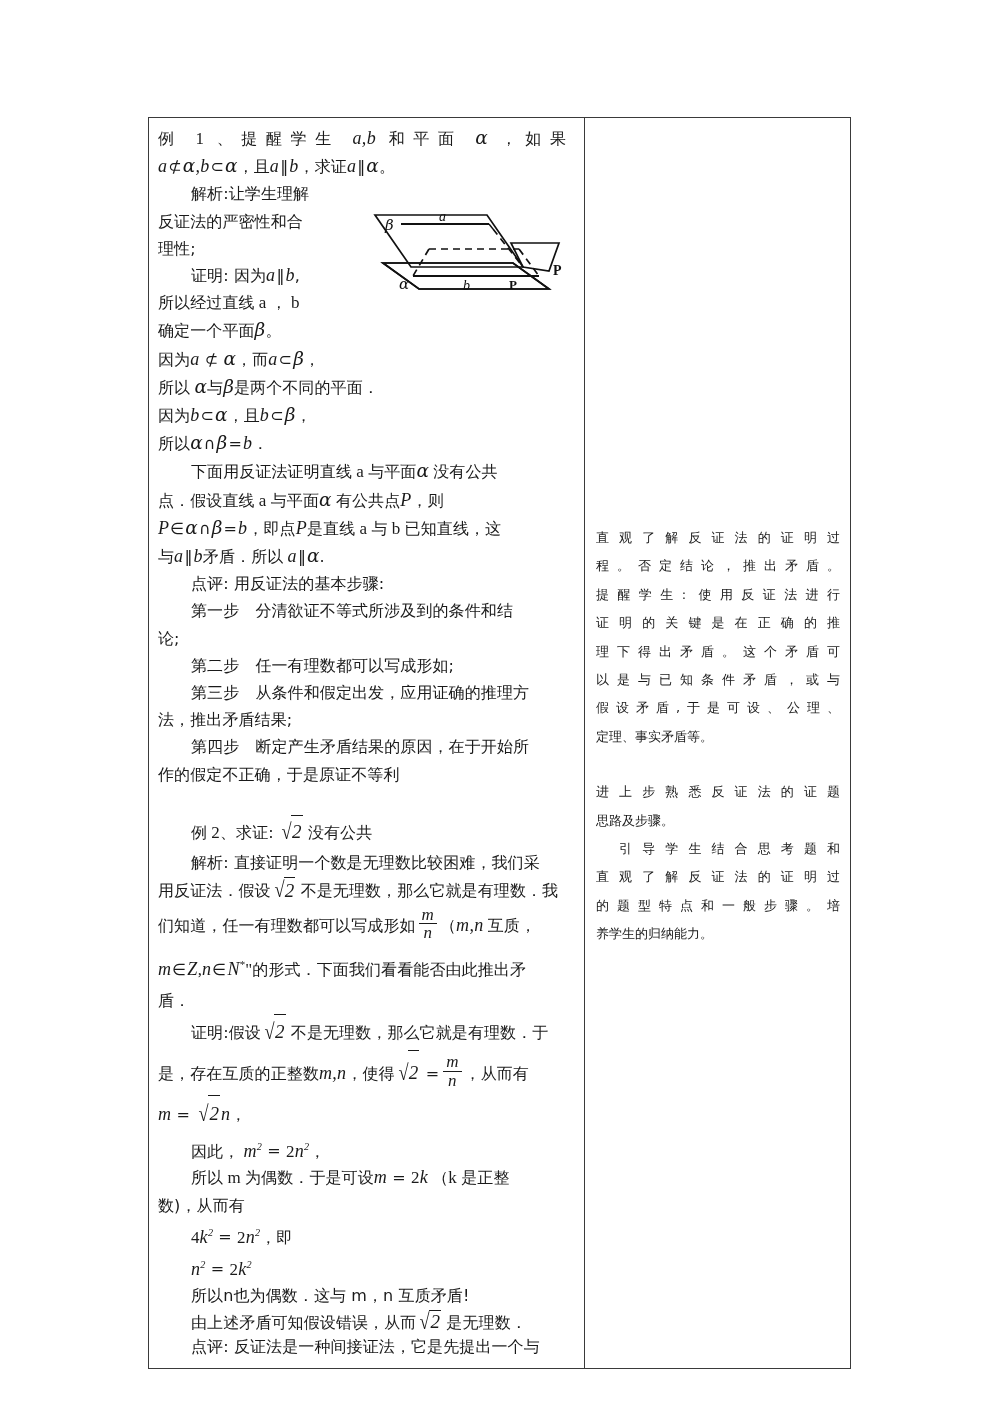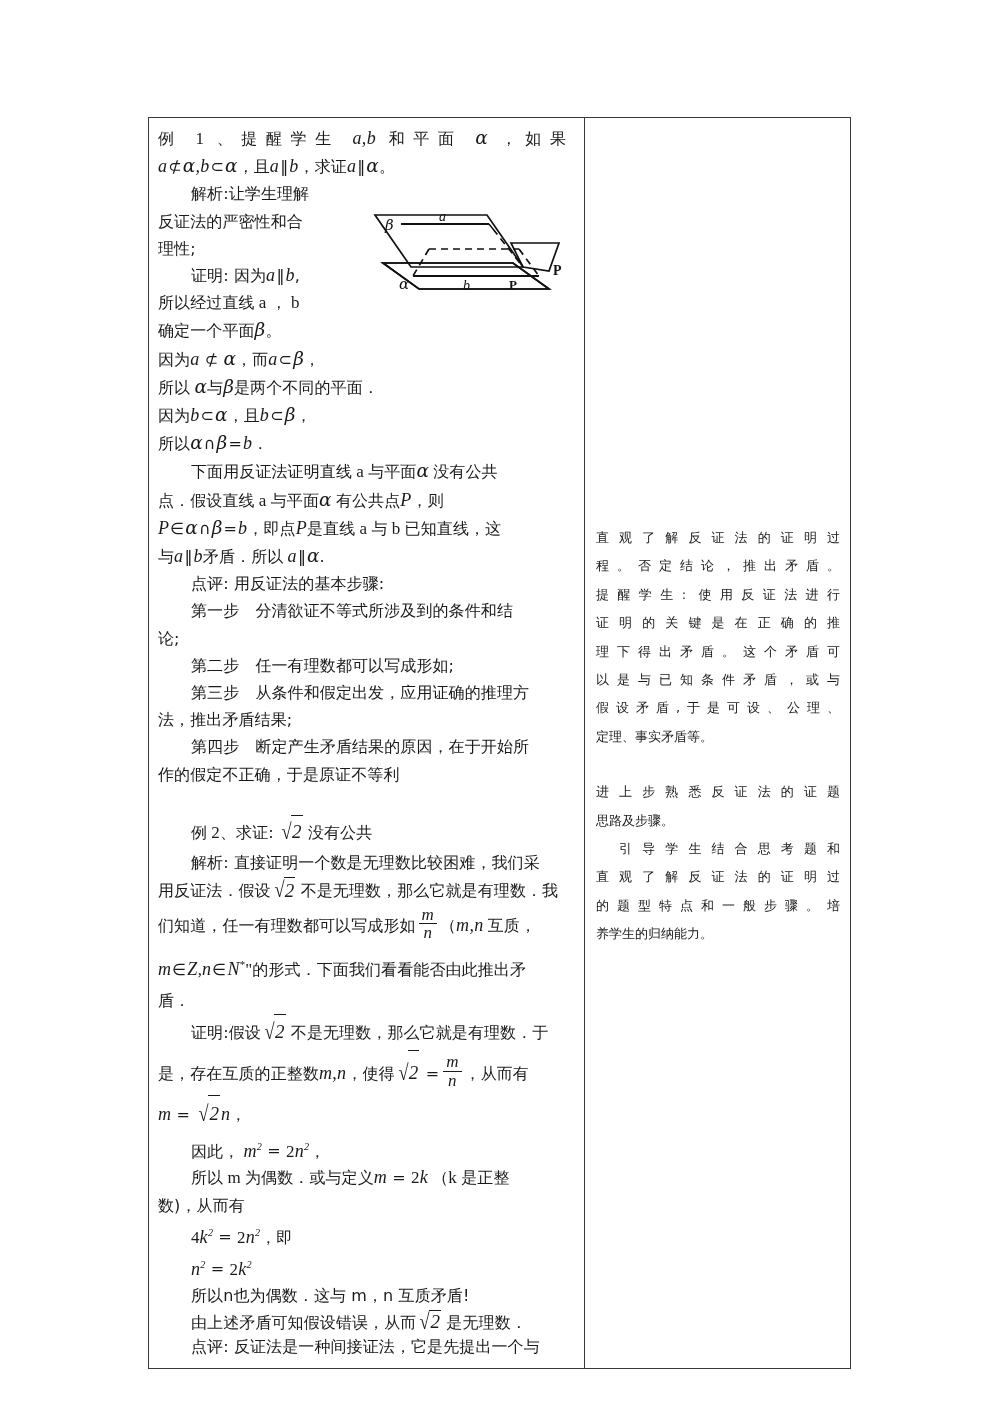--- a/index.html
+++ b/index.html
@@ -329,21 +329,21 @@
           <div class="ln" style="line-height:43px">
             <span class="cjk">是，存在互质的正整数</span><i class="m">m,n</i><span class="cjk">，使得</span><span class="sqrt"><span class="rad">√</span><span class="radicand">2</span></span> <span class="op">=</span><span class="frac"><span class="num">m</span><span class="den">n</span></span><span class="cjk">，从而有</span>
           </div>
           <div class="ln" style="line-height:36px">
             <i class="m">m</i> <span class="op">=</span> <span class="sqrt"><span class="rad">√</span><span class="radicand">2</span></span><i class="m">n</i><span class="cjk">，</span>
           </div>
           <div class="ln indent">
             <span class="cjk">因此，</span> <i class="m">m</i><sup class="ex">2</sup> <span class="op">=</span> <span class="rom">2</span><i class="m">n</i><sup class="ex">2</sup><span class="cjk">，</span>
           </div>
           <div class="ln indent">
-            <span class="cjk">所以</span> <span class="rom">m</span> <span class="cjk">为偶数．或与定义</span><i class="m">m</i> <span class="op">=</span> <span class="rom">2</span><i class="m">k</i> <span class="cjk">（</span><span class="rom">k</span> <span class="cjk">是正整</span>
+            <span class="cjk">所以</span> <span class="rom">m</span> <span class="cjk">为偶数．于是可设</span><i class="m">m</i> <span class="op">=</span> <span class="rom">2</span><i class="m">k</i> <span class="cjk">（</span><span class="rom">k</span> <span class="cjk">是正整</span>
           </div>
           <div class="ln">
             <span class="cjk">数)，从而有</span>
           </div>
           <div class="ln indent">
             <span class="rom">4</span><i class="m">k</i><sup class="ex">2</sup> <span class="op">=</span> <span class="rom">2</span><i class="m">n</i><sup class="ex">2</sup><span class="cjk">，即</span>
           </div>
           <div class="ln indent">
             <i class="m">n</i><sup class="ex">2</sup> <span class="op">=</span> <span class="rom">2</span><i class="m">k</i><sup class="ex">2</sup>
           </div>

